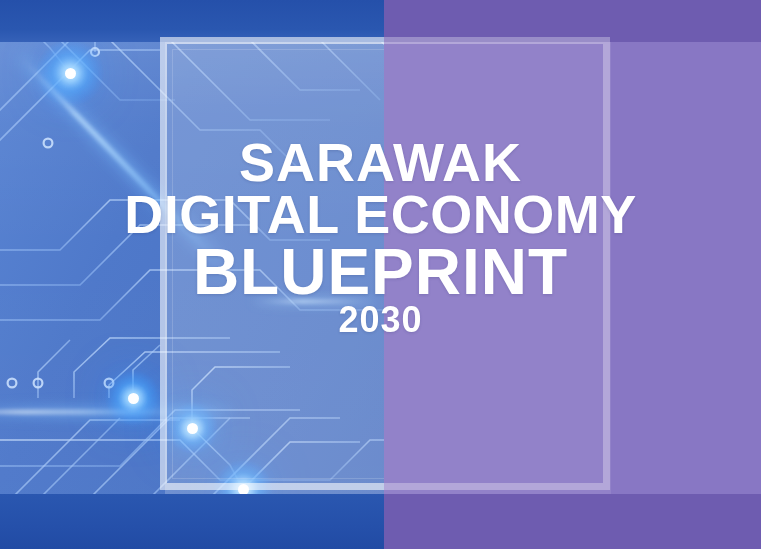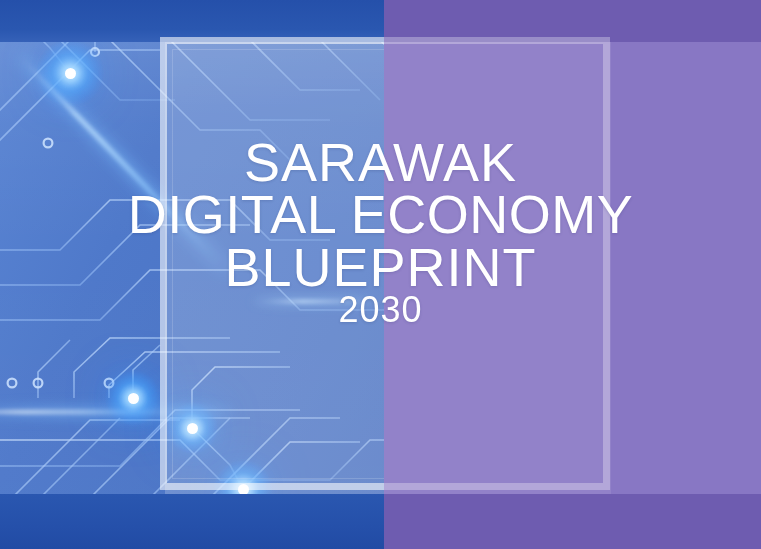--- a/index.html
+++ b/index.html
@@ -173,32 +173,32 @@
     box-sizing: border-box;
   }
 
   
   .title-block {
     position: absolute;
     left: 0; right: 0; top: 136px;
     text-align: center;
     color: #ffffff;
     font-family: "Liberation Sans", sans-serif;
-    font-weight: 400;
+    font-weight: 700;
     letter-spacing: 0.5px;
     line-height: 0.97;
     text-shadow: 0 1px 3px rgba(30,40,90,0.18);
   }
   .title-line {
     display: block;
     white-space: nowrap;
   }
   .t1 { font-size: 54px; letter-spacing: 1px; }
   .t2 { font-size: 54px; letter-spacing: 0.5px; }
-  .t3 { font-size: 54px; letter-spacing: 1px; }
+  .t3 { font-size: 64px; letter-spacing: 1px; }
   .t4 { font-size: 36px; letter-spacing: 1px; }
 </style>
 </head>
 <body>
 
 <div id="poster">
 
   <div class="layer blue-base"></div>
 
   <svg class="circuit" viewBox="0 0 761 549" preserveAspectRatio="none" xmlns="http://www.w3.org/2000/svg">

